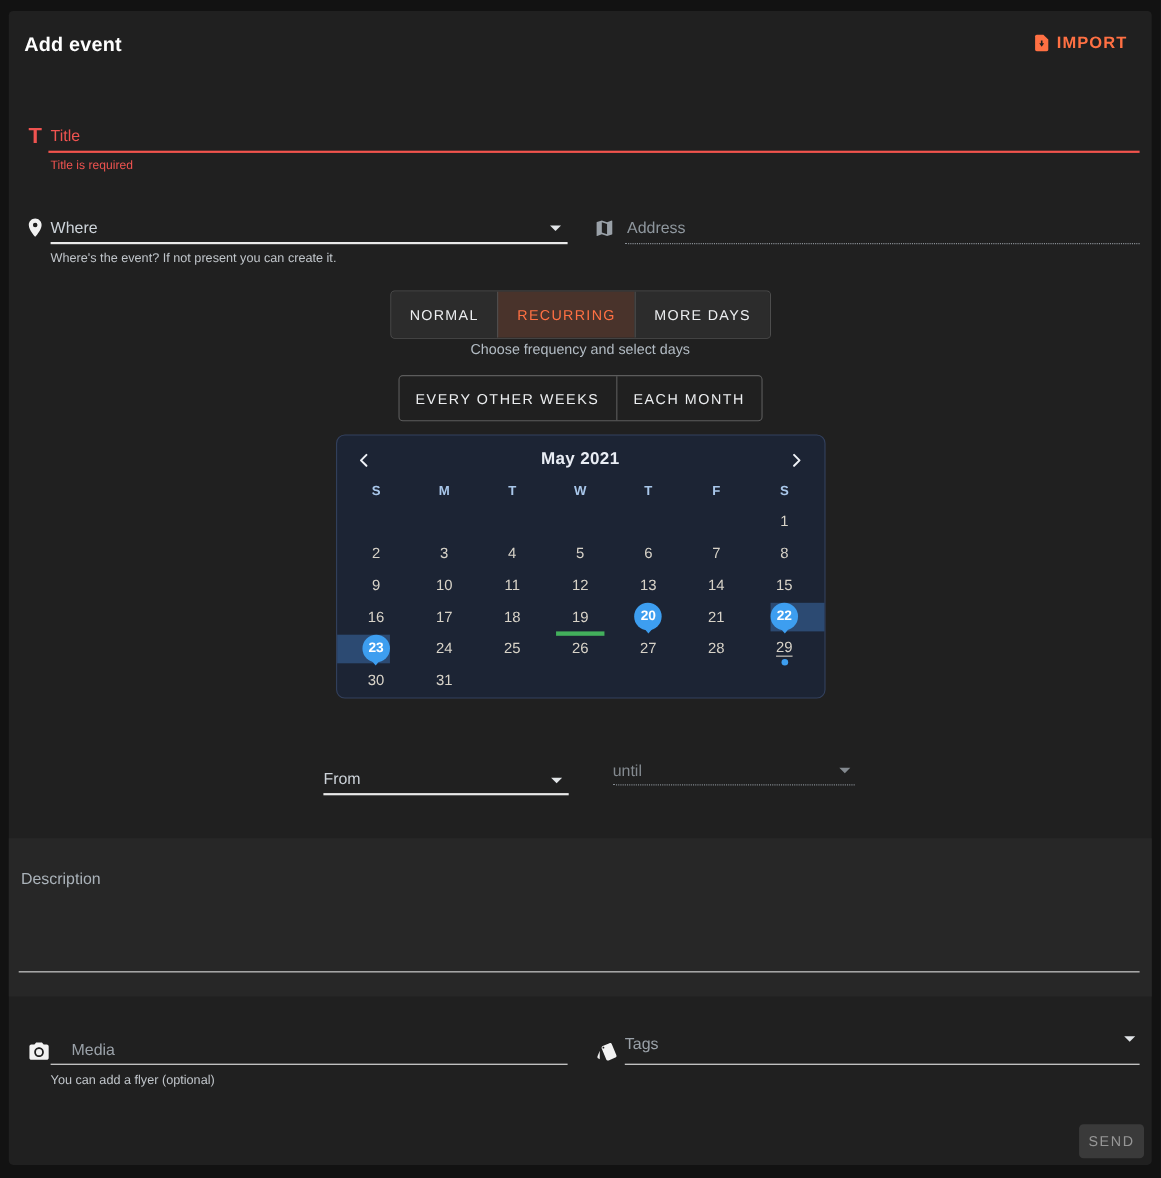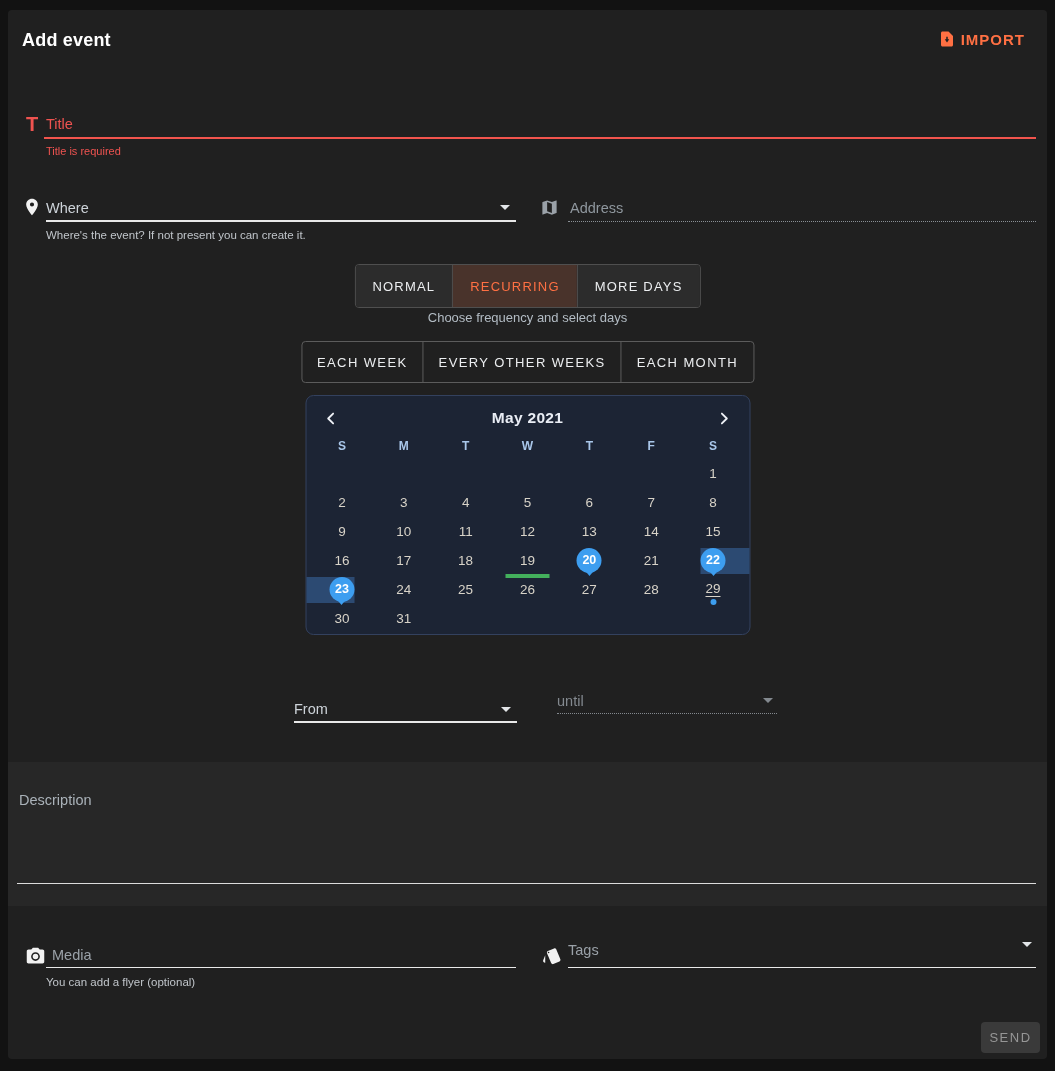--- a/index.html
+++ b/index.html
@@ -75,21 +75,21 @@
   .until-select .caret{ position:absolute; right:4px; color:#83898f; }
 
   
   .desc-strip{ position:absolute; left:0; top:752px; width:100%; height:144px; background:var(--strip-bg); }
   .desc-strip textarea{ position:absolute; left:9px; right:11px; width:1019px; top:0; height:122px; background:transparent; border:none; border-bottom:1px solid #dcdcdc; outline:none; resize:none; font-family:inherit; font-size:14.5px; color:#dfe3e7; padding:30px 2px 0; }
   .desc-strip textarea::placeholder{ color:#aab2b9; opacity:1; }
 
   
   .camera-icon{ position:absolute; left:17px; top:936px; }
   .media-wrap{ position:absolute; left:38px; top:932px; width:470px; height:26px; border-bottom:1px solid #e9e9e9; }
-  .media-wrap input{ width:100%; height:100%; background:transparent; border:none; outline:none; color:var(--ph); font-size:14.5px; font-family:inherit; padding-left:6px; }
+  .media-wrap input{ width:100%; height:100%; background:transparent; border:none; outline:none; color:var(--ph); font-size:14.5px; font-family:inherit; padding-left:19px; }
   .media-wrap input::placeholder{ color:var(--ph); opacity:1; }
   .media-helper{ position:absolute; left:38px; top:966px; }
   .tags-icon{ position:absolute; left:534px; top:936px; }
   .tags-select{ position:absolute; left:560px; top:932px; width:468px; height:26px; border-bottom:1px solid #e9e9e9; display:flex; align-items:flex-start; cursor:pointer; }
   .tags-select .sel-text{ color:var(--ph); font-size:14.5px; }
   .tags-select .caret{ position:absolute; right:4px; color:#e2e5e8; }
 
   
   .send-btn{ position:absolute; right:7px; top:1012px; width:59px; height:31px; background:#3a3a3a; color:#969696; border:none; border-radius:4px; font-family:inherit; font-size:13px; font-weight:500; letter-spacing:1.5px; cursor:pointer; }
 </style>
@@ -137,21 +137,20 @@
   </div>
 
   <div class="tabs" id="tabs">
       <button class="tab">NORMAL</button>
       <button class="tab sel">RECURRING</button>
       <button class="tab">MORE DAYS</button>
     </div>
   <div class="type-helper">Choose frequency and select days</div>
 
   <div class="freq" id="freq">
-      <button>EACH WEEK</button>
       <button>EVERY OTHER WEEKS</button>
       <button>EACH MONTH</button>
     </div>
 
   <div class="calendar">
     <div class="cal-head">
       <button class="cal-nav">
         <span style="display:flex">
           <svg width="17" height="17" viewBox="0 0 24 24">
               <path d="M15 5l-7 7 7 7" fill="none" stroke="#eef1f6" stroke-width="2.6" stroke-linecap="round" stroke-linejoin="round"></path>

